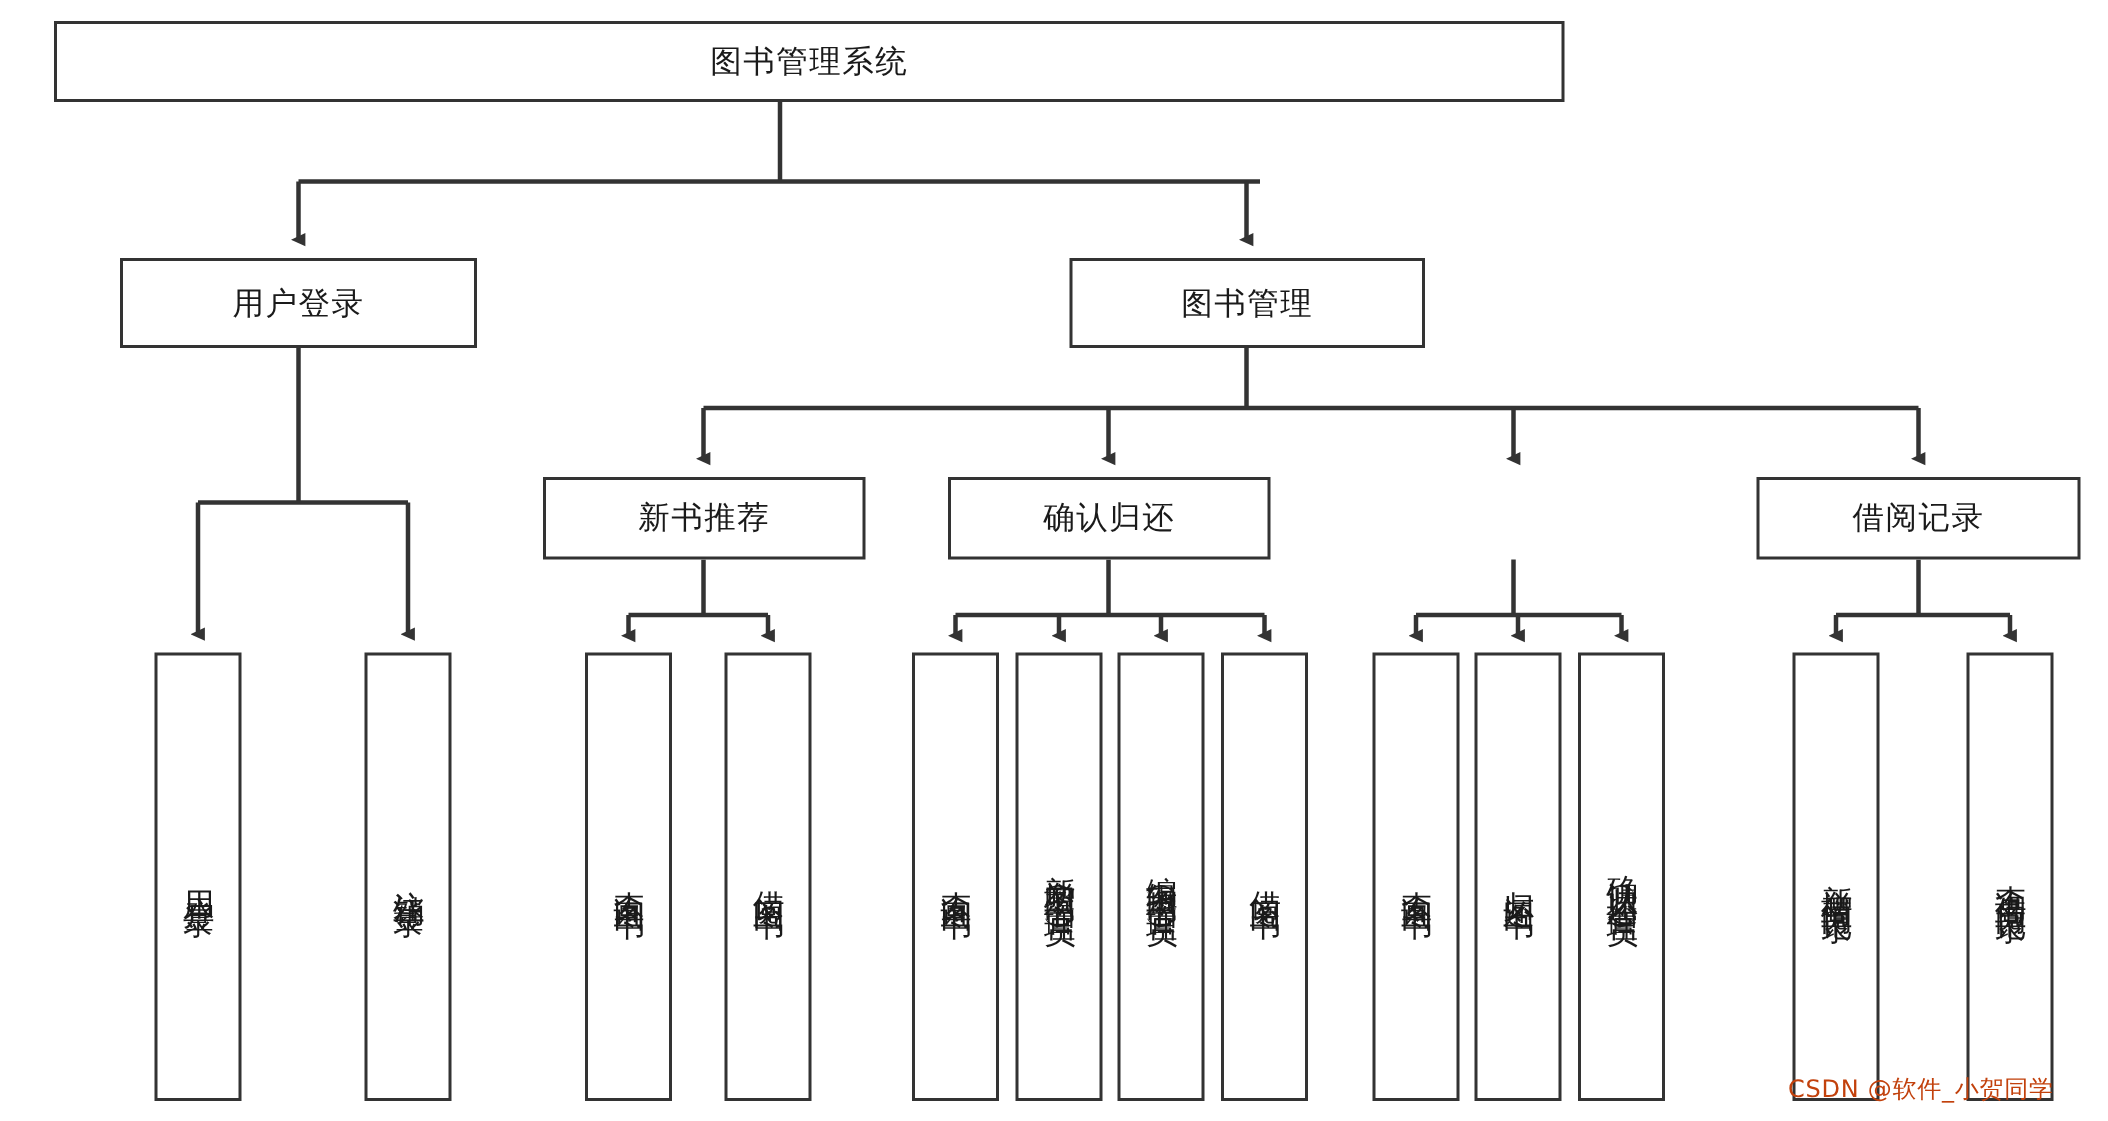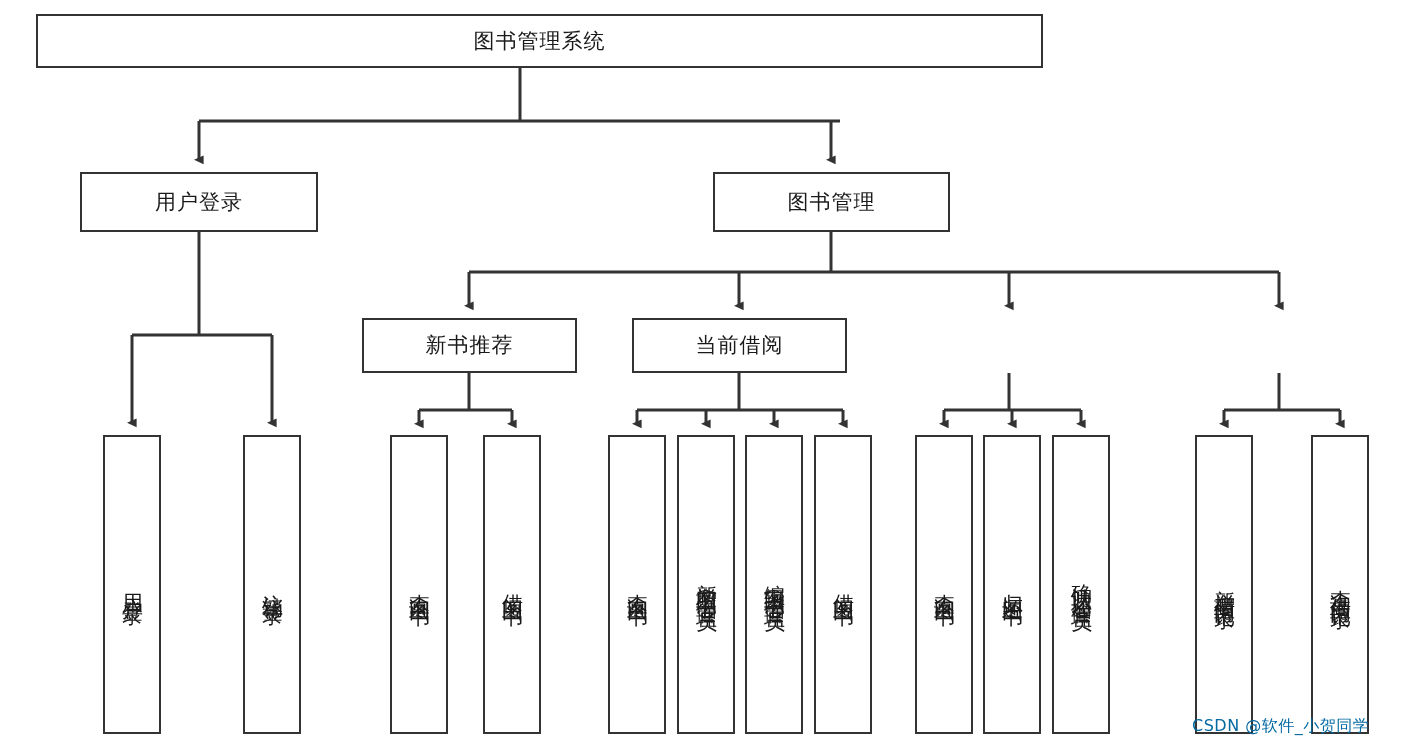--- a/index.html
+++ b/index.html
@@ -51,21 +51,21 @@
   }
   .node .hlabel {
     white-space: nowrap;
     line-height: 1;
   }
   #watermark {
     position: absolute;
     left: 1192px;
     top: 716px;
     font-size: 16px;
-    color: #0369a1;
+    color: #c2410c;
     white-space: nowrap;
     letter-spacing: 0.5px;
   }
 </style>
 </head>
 <body>
 
 <div id="canvas">
 
   <svg id="edges" viewBox="0 0 1405 747" xmlns="http://www.w3.org/2000/svg">
@@ -126,21 +126,24 @@
     <span class="hlabel">用户登录</span>
   </div>
   <div class="node horiz" style="left:713px; top:172px; width:237px; height:60px;justify-content:center;">
     <span class="hlabel">图书管理</span>
   </div>
 
   <div class="node horiz" style="left:362px; top:318px; width:215px; height:55px;text-align:center;">
     <span class="hlabel">新书推荐</span>
   </div>
   <div class="node horiz" style="left:632px; top:318px; width:215px; height:55px;">
-    <span class="hlabel">当前借阅</span>
+    <span class="hlabel">确认归还</span>
+  </div>
+  <div class="node horiz" style="left:1171px; top:318px; width:216px; height:55px;">
+    <span class="hlabel">借阅记录</span>
   </div>
 
   <div class="node vert" style="left:103px; top:435px; width:58px; height:299px;">
     <span class="vlabel">用户登录</span>
   </div>
   <div class="node vert" style="left:243px; top:435px; width:58px; height:299px;">
     <span class="vlabel">注销登录</span>
   </div>
   <div class="node vert" style="left:390px; top:435px; width:58px; height:299px;">
     <span class="vlabel">查询图书</span>

